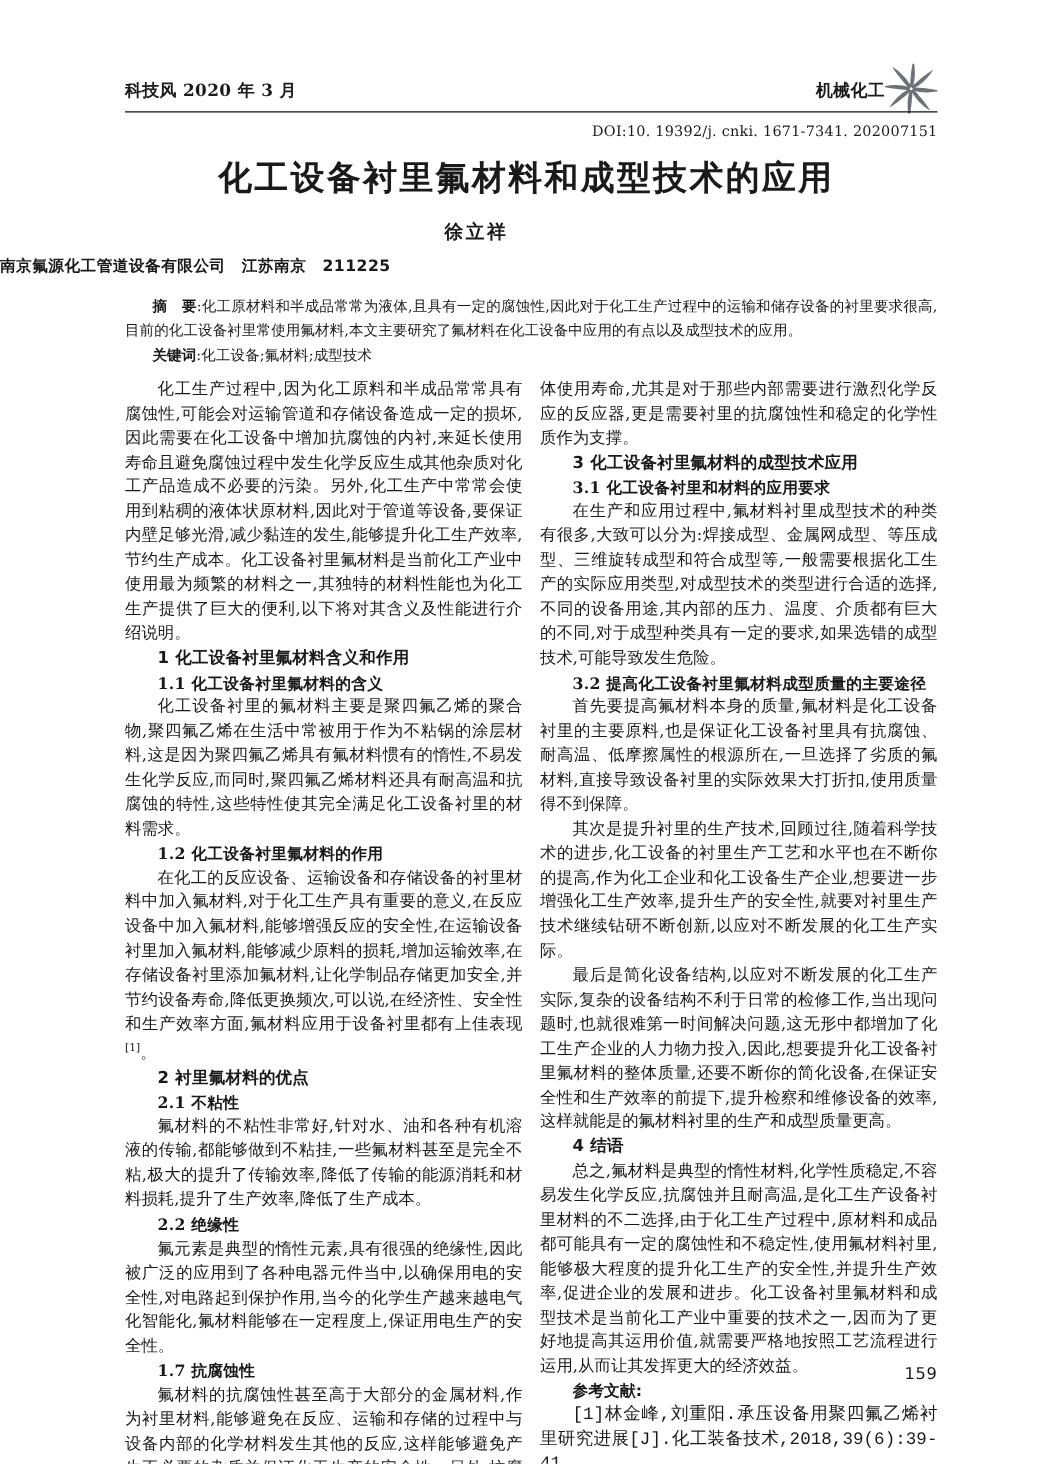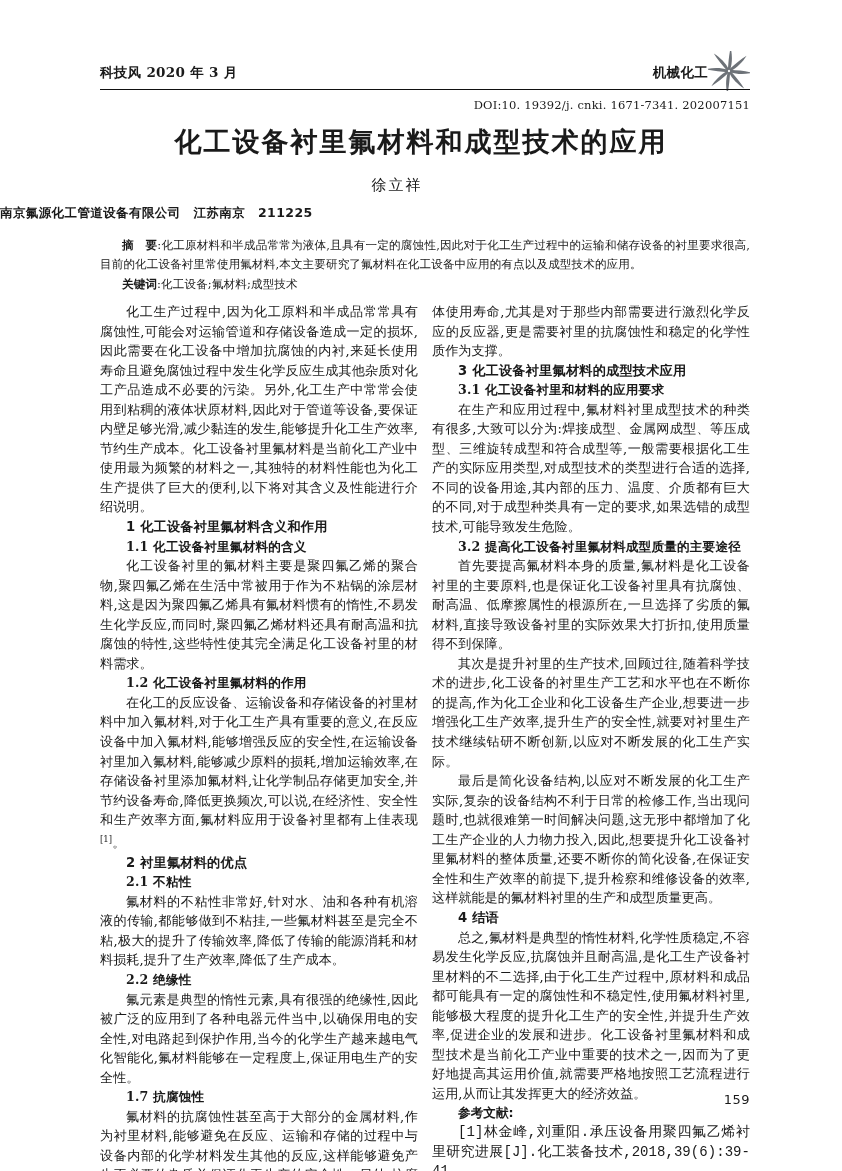--- a/index.html
+++ b/index.html
@@ -85,26 +85,26 @@
     top: 124px;
     width: 842px;
     text-align: center;
     font-family: "DejaVu Sans", "Liberation Sans", sans-serif;
     font-weight: bold;
     font-size: 27px;
     letter-spacing: 2px;
   }
   .author {
     position: absolute;
-    left: 16px;
+    left: 0;
     top: 176px;
     width: 762px;
     text-align: center;
     font-family: "DejaVu Serif", "Liberation Serif", serif;
-    font-weight: normal;
+    font-weight: bold;
     font-size: 15px;
     letter-spacing: 2px;
   }
   .affil {
     position: absolute;
     left: 0;
     top: 205px;
     width: 842px;
     font-family: "DejaVu Sans", "Liberation Sans", sans-serif;
     font-weight: bold;

